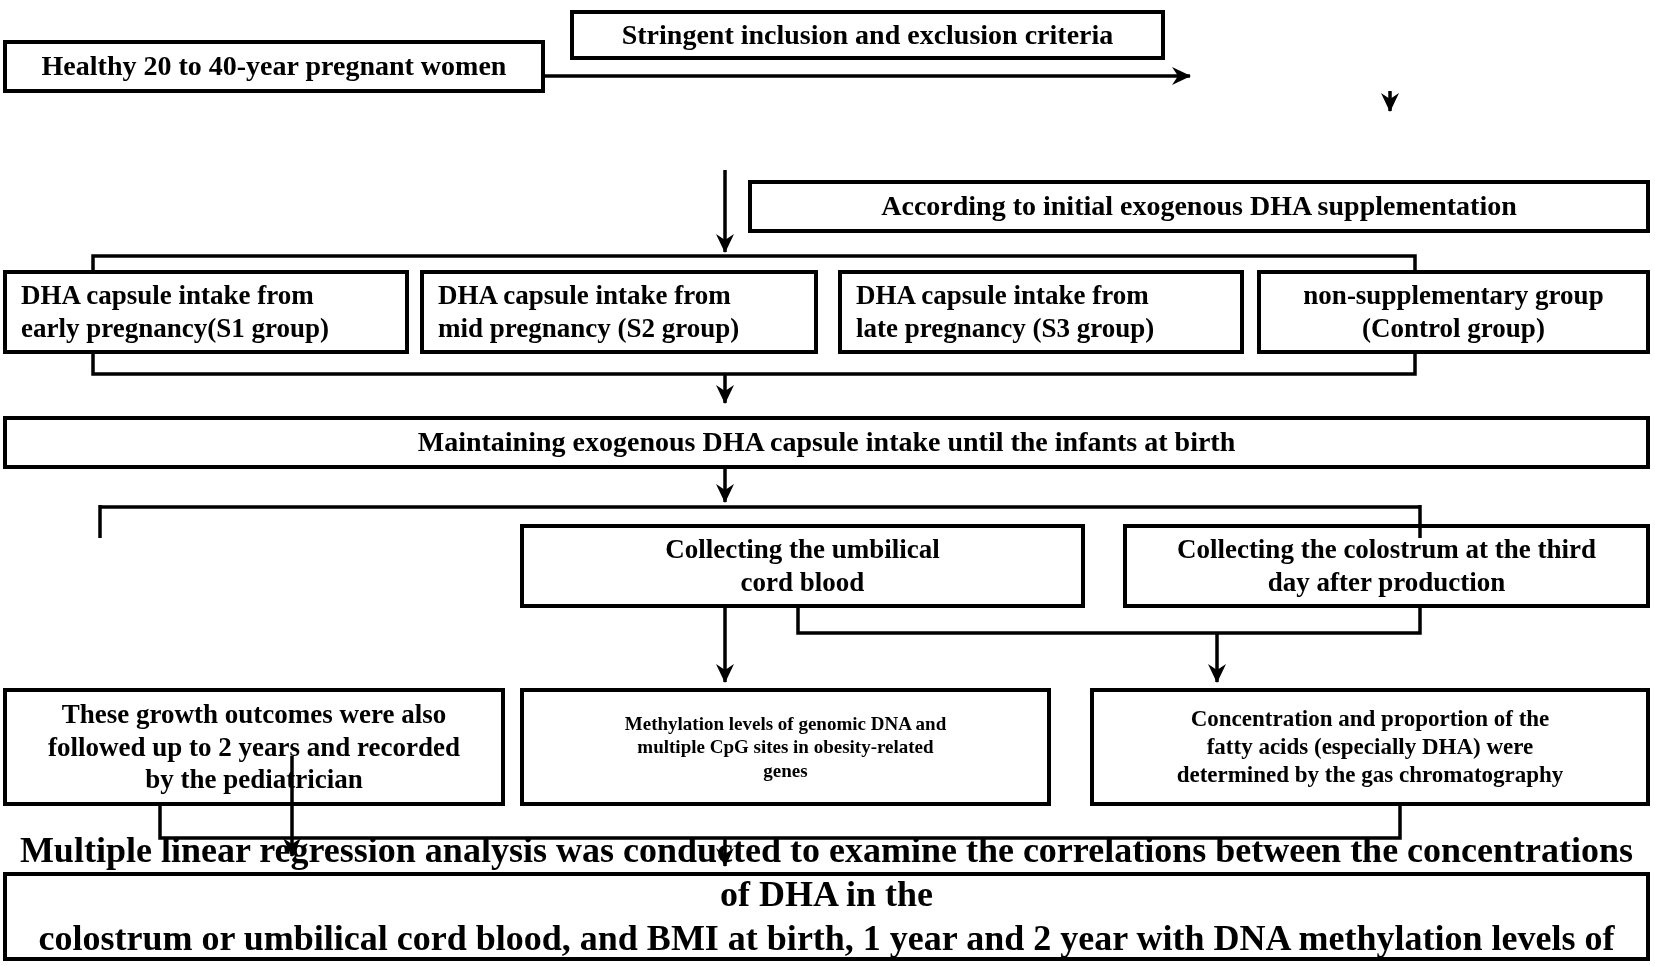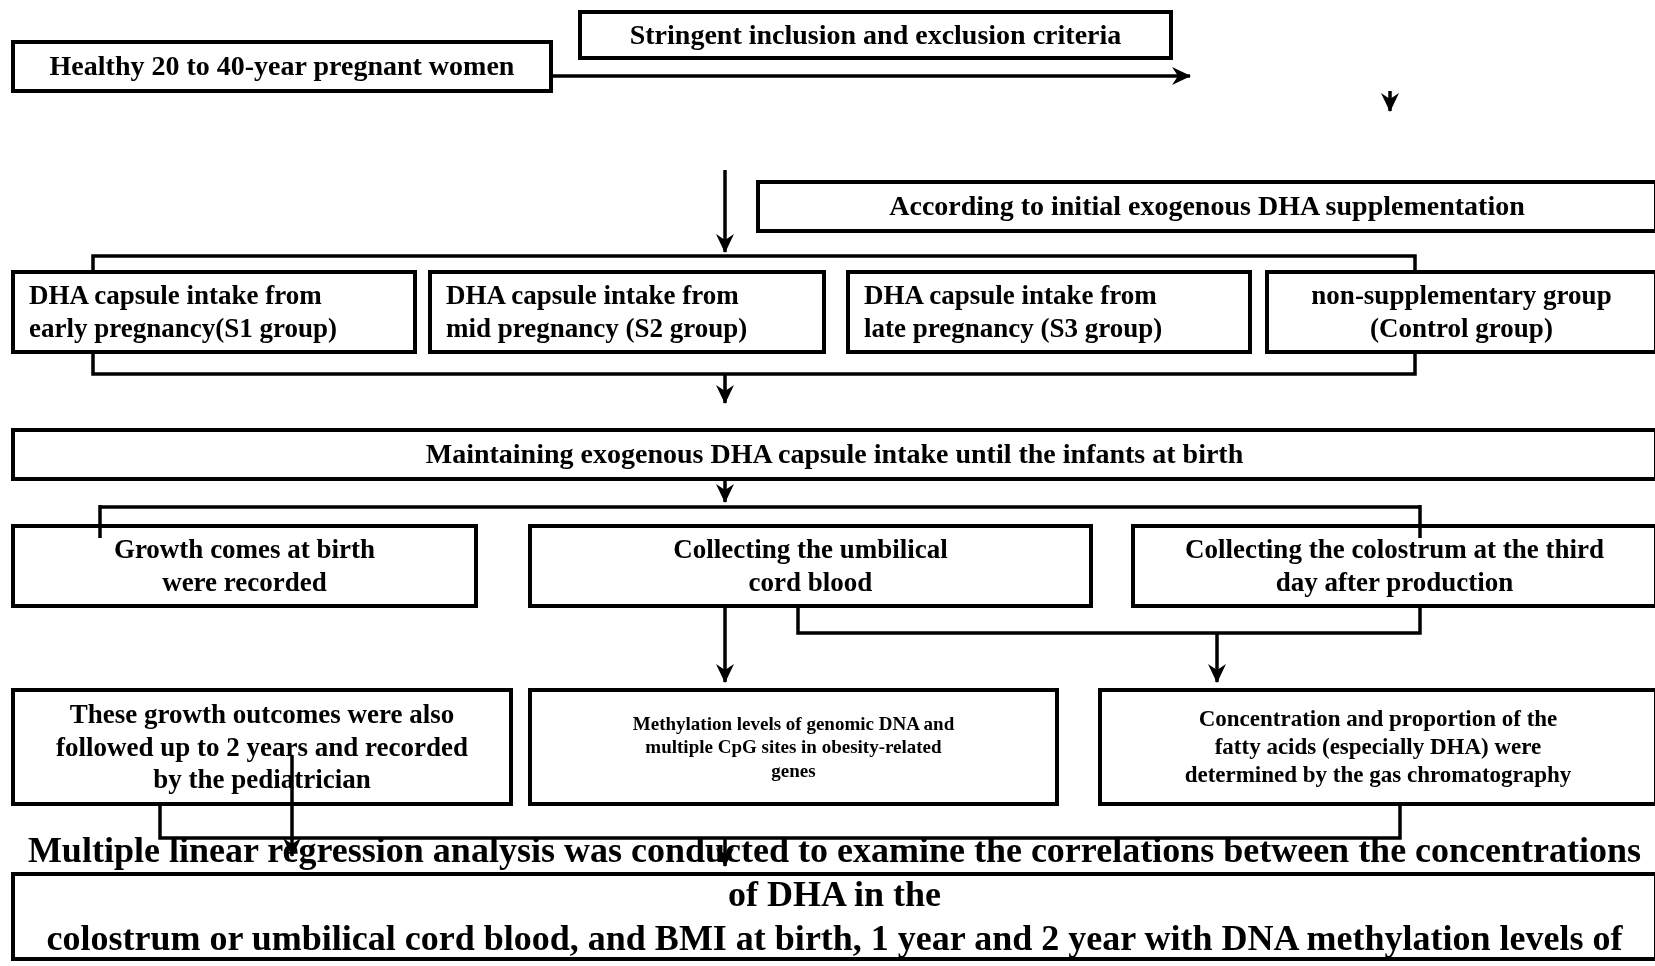--- a/index.html
+++ b/index.html
@@ -9,34 +9,34 @@
     overflow:hidden;
   }
   svg.layer { position:absolute; left:0; top:0; width:1655px; height:966px; }
   #connector-base { z-index:0; }
   #connector-overlay { z-index:2; pointer-events:none; }
   .node {
     position:absolute; box-sizing:border-box; z-index:1;
     background:#ffffff; border:4px solid #000;
     display:flex; align-items:center; justify-content:center;
     text-align:center; white-space:pre-line; line-height:1.22;
-    font-size:28px; padding:2px 10px;margin-left:8px;
+    font-size:28px; padding:2px 10px;
   }
   .align-left { justify-content:flex-start; text-align:left; padding-left:14px; }
   
   #n-stringent      { left:570px;  top:10px;  width:595px;  height:50px; }
   #n-healthy        { left:3px;    top:40px;  width:542px;  height:53px; }
   #n-subjects       { left:1195px; top:38px;  width:455px;  height:53px; }
   #n-questionnaires { left:3px;    top:115px; width:1647px; height:55px; }
   #n-according      { left:748px;  top:180px; width:902px;  height:53px; }
   #n-s1             { left:3px;    top:270px; width:406px;  height:84px; font-size:27px; }
   #n-s2             { left:420px;  top:270px; width:398px;  height:84px; font-size:27px; }
   #n-s3             { left:838px;  top:270px; width:406px;  height:84px; font-size:27px; }
   #n-control        { left:1257px; top:270px; width:393px;  height:84px; font-size:27px; }
-  #n-maintaining    { left:3px;    top:428px; width:1647px; height:53px; }
+  #n-maintaining    { left:3px;    top:416px; width:1647px; height:53px; }
   #n-growth         { left:3px;    top:524px; width:467px;  height:84px; font-size:27px; }
   #n-cordblood      { left:520px;  top:524px; width:565px;  height:84px; font-size:27px; }
   #n-colostrum      { left:1123px; top:524px; width:527px;  height:84px; font-size:27px; }
   #n-followup       { left:3px;    top:688px; width:502px;  height:118px; font-size:27px; }
   #n-methylation    { left:520px;  top:688px; width:531px;  height:118px; font-size:19px; }
   #n-fattyacids     { left:1090px; top:688px; width:560px;  height:118px; font-size:23px; }
   #n-regression     { left:3px;    top:872px; width:1647px; height:89px; font-size:36px; }
   .conn { stroke:#000; stroke-width:3.5; fill:none; }
 </style>
 </head>
@@ -69,22 +69,20 @@
   <div class="node" id="n-according">According to  initial exogenous DHA supplementation</div>
   <div class="node align-left" id="n-s1">DHA capsule intake from
 early pregnancy(S1 group)</div>
   <div class="node align-left" id="n-s2">DHA capsule intake from
 mid pregnancy (S2 group)</div>
   <div class="node align-left" id="n-s3">DHA capsule intake from
 late pregnancy (S3 group)</div>
   <div class="node" id="n-control">non-supplementary group
 (Control group)</div>
   <div class="node" id="n-maintaining">Maintaining exogenous DHA  capsule intake until the infants at birth</div>
-  <div class="node" id="n-growth">Growth comes at birth
-were recorded</div>
   <div class="node" id="n-cordblood">Collecting the umbilical
 cord blood</div>
   <div class="node" id="n-colostrum">Collecting the colostrum at the third
 day after production</div>
   <div class="node" id="n-followup">These growth outcomes were also
 followed up to 2 years and recorded
 by the pediatrician</div>
   <div class="node" id="n-methylation">Methylation levels of genomic DNA  and
 multiple CpG sites in obesity-related
 genes</div>

